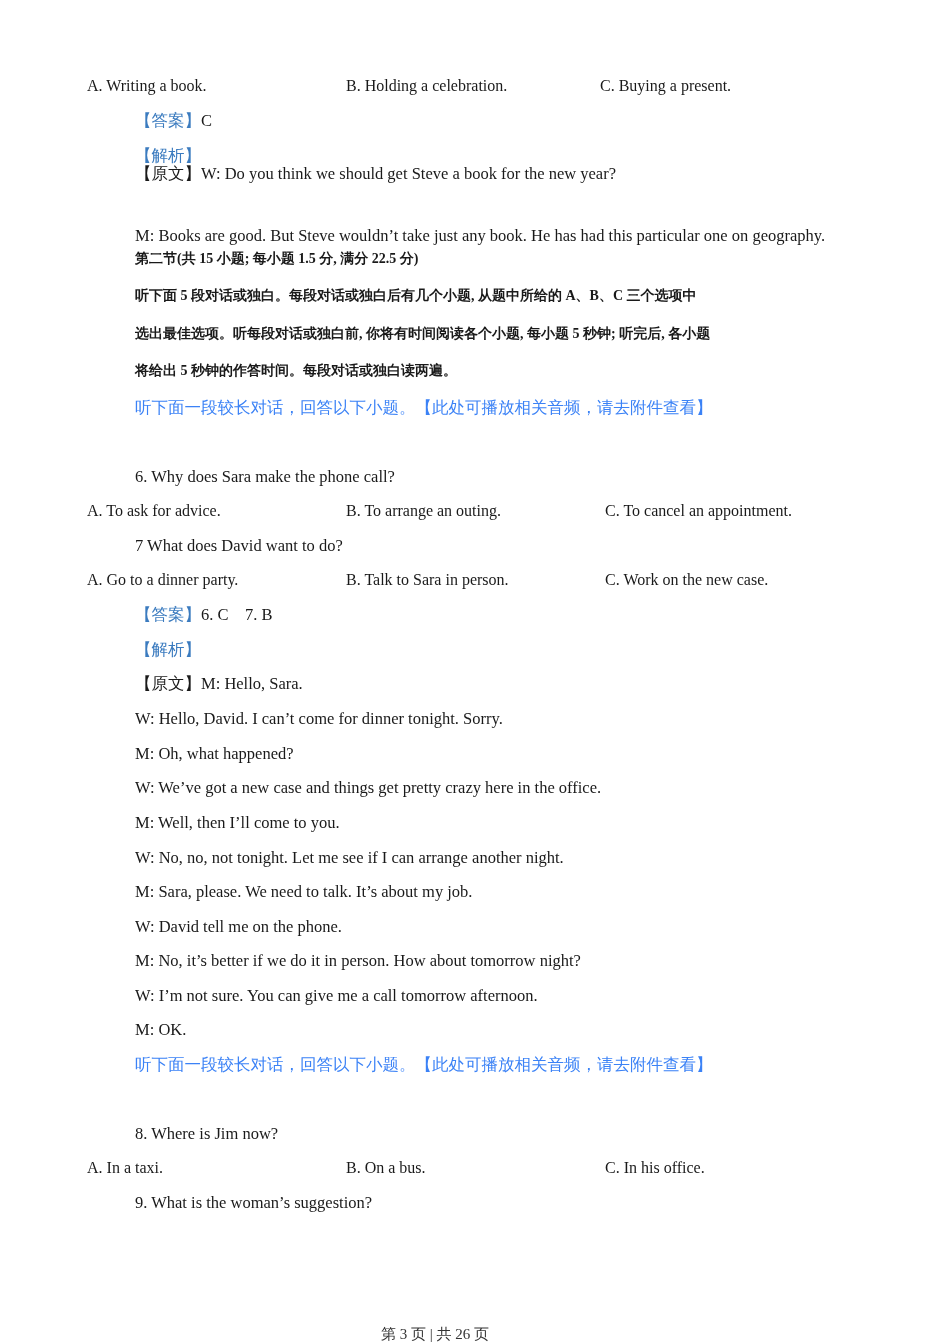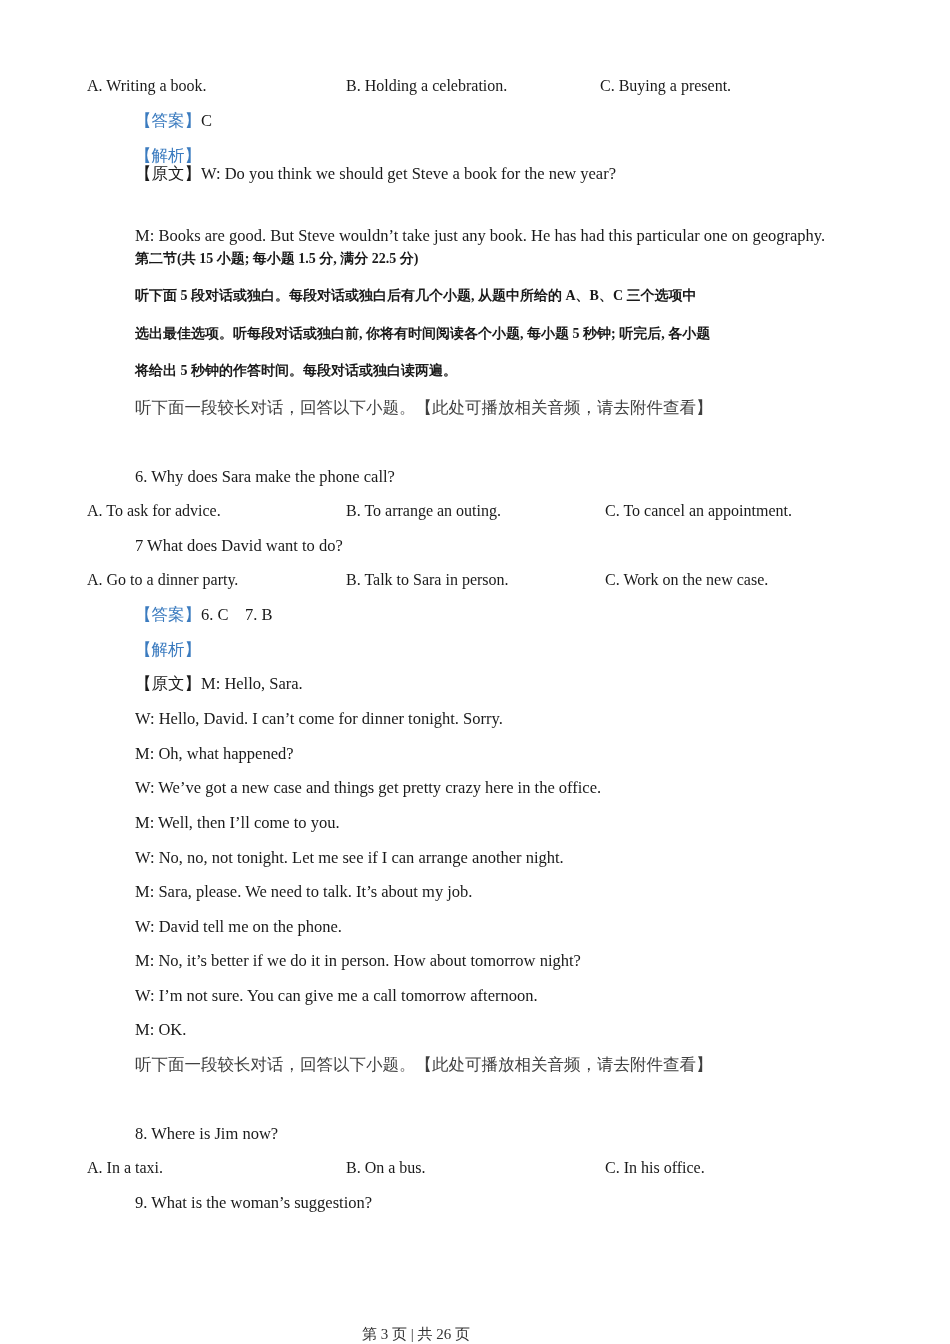--- a/index.html
+++ b/index.html
@@ -2,22 +2,22 @@
 <html><head>
 <meta charset="utf-8">
 <style>
   html, body { margin: 0; padding: 0; background: #ffffff; }
   body { width: 950px; height: 1344px; position: relative; overflow: hidden;
          font-family: "Liberation Serif", "DejaVu Serif", serif; color: #1a1a1a; }
   .line { position: absolute; left: 87px; font-size: 16.5px; line-height: 20px; white-space: nowrap; margin-left: 48px; }
   .opt { position: absolute; font-size: 16px; line-height: 20px; white-space: nowrap; }
   .blue { color: #3b7bbf; }
   .bold { font-weight: bold; font-size: 14px; }
-  .gray { color: #404040; }
-  .footer { position: absolute; top: 1325px; left: 0; width: 832px; text-align: center; font-size: 15px; color: #333; }
+  .gray { color: #3b82f6; }
+  .footer { position: absolute; top: 1325px; left: 0; width: 832px; text-align: center; font-size: 15px; color: #333; padding-left: 19px; }
 </style>
 </head>
 <body>
 
 <div class="opt" style="top:76px;left:87px">A. Writing a book.</div>
 <div class="opt" style="top:76px;left:346px">B. Holding a celebration.</div>
 <div class="opt" style="top:76px;left:600px">C. Buying a present.</div>
 
 <div class="line" style="top:111px"><span class="blue">【答案】</span><span>C</span></div>
 <div class="line blue" style="top:146px">【解析】</div>

